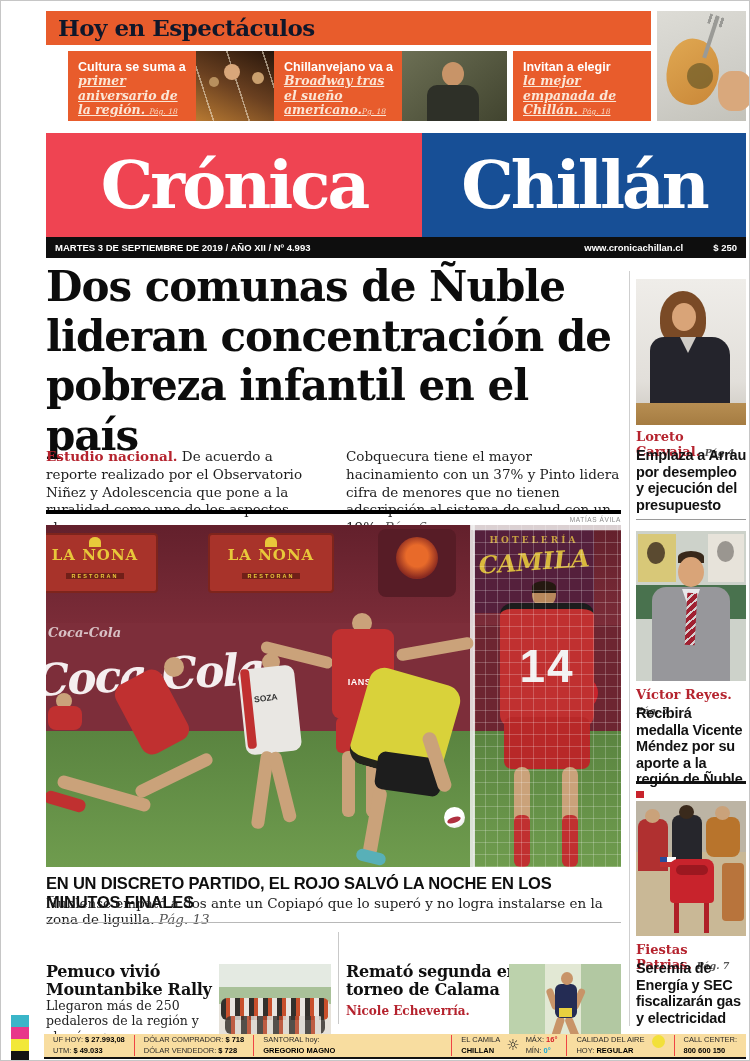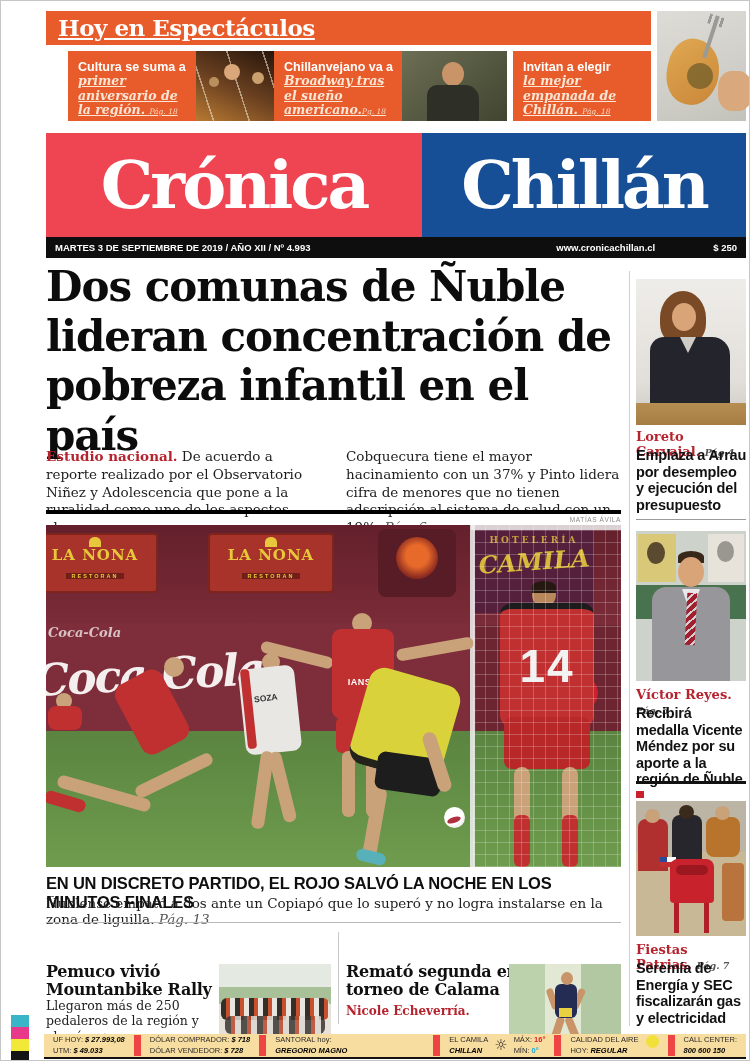--- a/index.html
+++ b/index.html
@@ -2,21 +2,21 @@
 <html><head>
 <meta charset="utf-8">
 <style>
   html,body{margin:0;padding:0;background:#e9e9e9;}
   .page{position:relative;width:750px;height:1061px;background:#fff;border:1px solid #c6c6c6;
         font-family:"Liberation Sans",sans-serif;overflow:hidden;margin:0 auto;box-sizing:border-box;}
   .abs{position:absolute;}
 
   
   .banner-bar{left:45px;top:10px;width:605px;height:34px;background:#e85c2c;}
-  .banner-title{color:#ffffff;font:bold 23px "DejaVu Serif",serif;letter-spacing:-0.5px;padding:3px 0 0 12px;text-decoration:underline;}
+  .banner-title{color:#0f172a;font:bold 23px "DejaVu Serif",serif;letter-spacing:-0.5px;padding:3px 0 0 12px;}
   .empanada-photo{left:656px;top:10px;width:89px;height:110px;background:linear-gradient(160deg,#dddcd6,#cfcec8 60%,#c3c2ba);}
   .empanada-body{position:absolute;left:10px;top:28px;width:52px;height:66px;background:linear-gradient(135deg,#e0a852,#c98738);border-radius:45% 55% 50% 50%;transform:rotate(12deg);}
   .empanada-fill{position:absolute;left:30px;top:52px;width:26px;height:26px;background:#6a5a28;border-radius:50%;opacity:.7;}
   .fork{position:absolute;left:52px;top:4px;width:4px;height:44px;background:#9a9a96;transform:rotate(18deg);}
   .fork:before{content:"";position:absolute;left:-6px;top:0;width:16px;height:10px;background:repeating-linear-gradient(90deg,#9a9a96 0 3px,transparent 3px 6px);}
   .hand{position:absolute;right:-6px;bottom:10px;width:34px;height:40px;background:#d9a87c;border-radius:40%;}
   .top-box{top:50px;height:70px;background:#e85c2c;display:flex;overflow:hidden;}
   .tb1{left:45px;width:222px;margin-left:22px;} .tb2{left:273px;width:233px;} .tb3{left:512px;width:138px;}
   .tb-text{width:128px;padding:9px 2px 0 10px;box-sizing:border-box;}
   .tb-bold{font:bold 12.5px/1.15 "Liberation Sans",sans-serif;color:#fff;}
@@ -28,21 +28,21 @@
   .img-orchestra:after{content:"";position:absolute;left:30%;top:18%;width:16px;height:16px;border-radius:50%;background:#d9a77a;box-shadow:26px 6px 0 -2px #caa06e,-18px 10px 0 -3px #b8905e;}
   .img-man{background:linear-gradient(140deg,#6c6f54,#41442f);position:relative;}
   .img-man:before{content:"";position:absolute;left:38%;top:16%;width:22px;height:24px;border-radius:50%;background:#c89468;}
   .img-man:after{content:"";position:absolute;left:24%;top:48%;width:52px;height:36px;border-radius:10px 14px 0 0;background:#2e3028;}
 
   
   .masthead{left:45px;top:132px;width:700px;height:104px;display:flex;}
   .mast-red{width:376px;background:#ef4452;color:#fff;text-align:center;font:bold 66px/104px "DejaVu Serif",serif;letter-spacing:-3px;}
   .mast-blue{width:324px;background:#174f96;color:#fff;text-align:center;font:bold 66px/104px "DejaVu Serif",serif;letter-spacing:-3px;}
   .datebar{left:45px;top:236px;width:700px;height:21px;background:#0e0e0e;color:#fff;display:flex;justify-content:space-between;align-items:center;padding:0 9px;box-sizing:border-box;font:bold 9.5px "Liberation Sans",sans-serif;}
-  .datebar-right{display:flex;gap:58px;}
+  .datebar-right{display:flex;gap:30px;}
 
   
   .headline{left:45px;top:261px;width:585px;font:bold 42px/1.18 "DejaVu Serif",serif;color:#0c0c0c;letter-spacing:-1px;}
   .deck{left:45px;top:447px;width:578px;display:flex;gap:22px;}
   .deck-col{width:278px;font:13.5px/1.32 "DejaVu Serif",serif;color:#1d1d1d;}
   .kicker-red{color:#b5232e;font-weight:bold;}
   .pag{font-style:italic;color:#555;}
 
   
   .sidebar-border{left:628px;top:270px;width:1px;height:755px;background:#cfcfcf;}
@@ -187,23 +187,23 @@
   .img-runner .legB{position:absolute;left:60px;top:52px;width:8px;height:28px;border-radius:4px;background:#c89468;transform:rotate(-22deg);}
   .img-runner .armA{position:absolute;left:40px;top:24px;width:7px;height:22px;border-radius:4px;background:#c89468;transform:rotate(-20deg);}
   .img-runner .armB{position:absolute;left:66px;top:24px;width:7px;height:22px;border-radius:4px;background:#c89468;transform:rotate(24deg);}
 
   
   .cmyk{left:10px;width:18px;height:12px;}
   .cy{top:1014px;background:#3ab5c8;} .mg{top:1026px;background:#e8388a;}
   .yl{top:1038px;background:#f2e838;} .bk{top:1050px;background:#141414;height:10px;}
   .infobar{left:43px;top:1033px;width:702px;height:25px;background:#f8dda0;border-bottom:2px solid #111;
            display:flex;align-items:center;box-sizing:border-box;font:7.5px/1.35 "Liberation Sans",sans-serif;color:#2a2a2a;}
-  .seg{padding:0 9px;border-left:7px solid #ef4444;white-space:nowrap;}
+  .seg{padding:0 9px;border-left:1px solid #ef4444;white-space:nowrap;}
   .seg:first-child{border-left:none;}
-  .seg b{color:#000;font-style:italic;}
+  .seg b{color:#000;}
   .seg-santoral{margin-right:auto;}
   .wgroup{display:flex;align-items:center;gap:6px;}
   .sun{font-family:"DejaVu Sans",sans-serif;font-size:15px;color:#222;}
   .maxv{color:#d8232a;font-weight:bold;} .minv{color:#18a8d8;font-weight:bold;}
   .aircircle{display:inline-block;width:13px;height:13px;border-radius:50%;background:#f2e03a;vertical-align:middle;margin-left:7px;}
   .airgroup{display:flex;align-items:flex-start;}
 </style>
 </head>
 <body>
 

